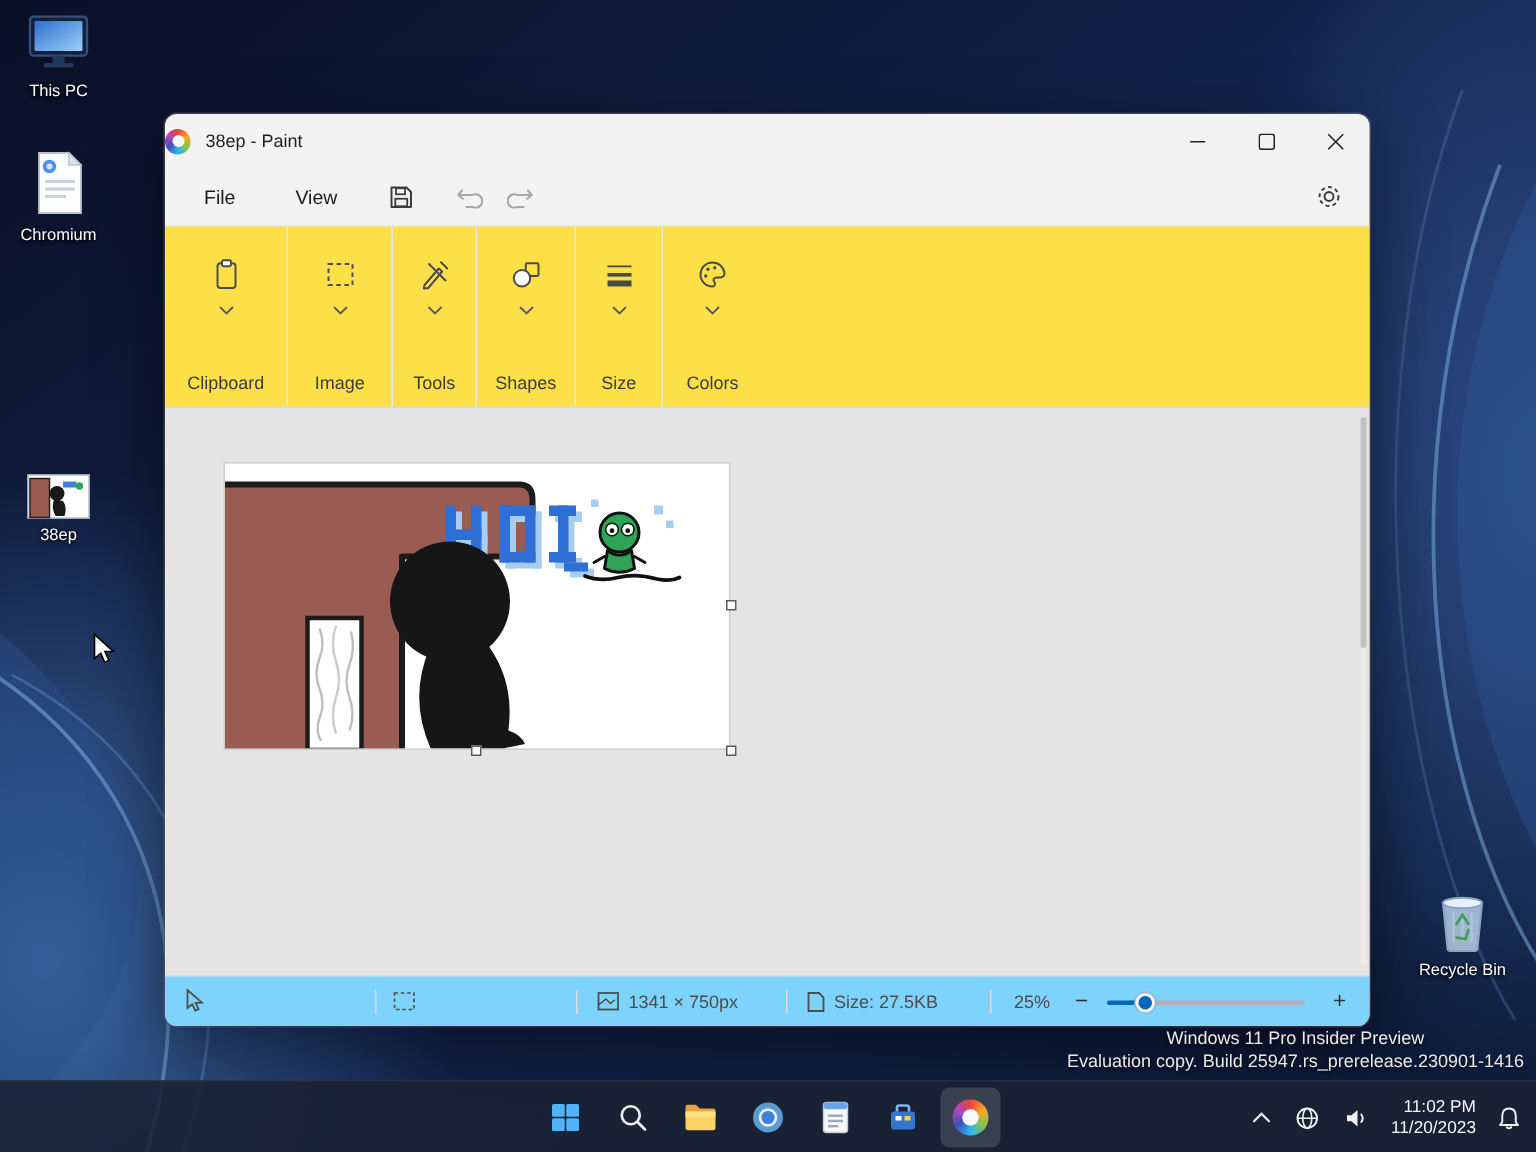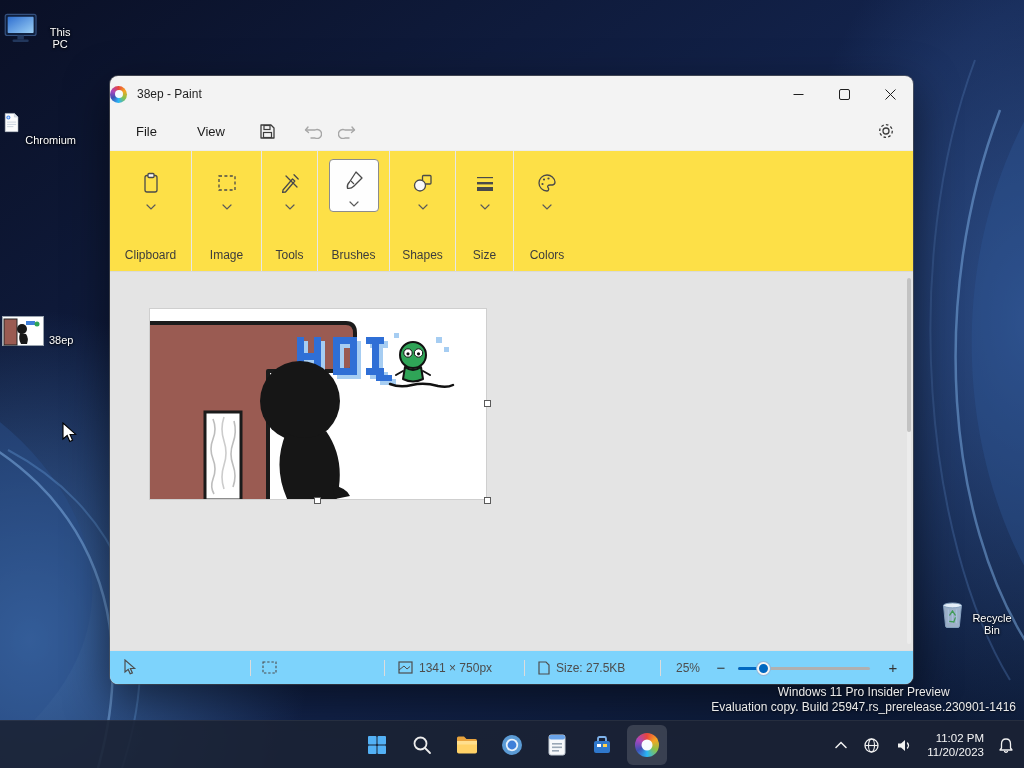--- a/index.html
+++ b/index.html
@@ -2,21 +2,21 @@
 <html><head>
 <meta charset="utf-8">
 <style>
   * { margin:0; padding:0; box-sizing:border-box; }
   html,body { width:1024px; height:768px; overflow:hidden; }
   body { position:relative; font-family:"Liberation Sans", sans-serif; background:#0b1530; }
 
   .wallpaper { position:absolute; inset:0; }
 
   
-  .desktop-icon { position:absolute; width:74px; display:flex; flex-direction:row; align-items:flex-end; gap:5px; cursor:default; }
+  .desktop-icon { position:absolute; width:74px; display:flex; flex-direction:column; align-items:center; gap:5px; cursor:default; }
   .desktop-icon .di-label { color:#fff; font-size:11px; text-align:center; text-shadow:0 1px 3px rgba(0,0,0,.9), 0 0 2px rgba(0,0,0,.8); line-height:1.1; }
 
   
   .mouse-cursor { position:absolute; left:62px; top:422px; z-index:50; }
 
   
   .paint-window { position:absolute; left:110px; top:76px; width:803px; height:608px;
     background:#f3f3f3; border-radius:8px; overflow:hidden;
     box-shadow:0 14px 44px rgba(0,0,0,.5), 0 0 0 1px rgba(120,120,120,.55); z-index:10;
     display:flex; flex-direction:column; }
@@ -254,34 +254,20 @@
           <path d="M5,19 L14.5,8 L16.8,10 L7.5,21 L4.6,21.4 Z" fill="none" stroke="#4a4a4a" stroke-width="1.3" stroke-linejoin="round"></path>
           <path d="M8,5 L19,16 M16,3.8 L20.2,8" fill="none" stroke="#4a4a4a" stroke-width="1.3" stroke-linecap="round"></path>
         </svg>
       </div>
       <svg class="sec-chev" width="10" height="6">
           <use href="#sym-chev"></use>
         </svg>
       <div class="sec-label">Tools</div>
     </div>
 
-    <div class="ribbon-sec" style="width:72px">
-      <div class="sel-box">
-        <div class="sec-icon">
-          <svg width="24" height="24" viewBox="0 0 24 24">
-            <path d="M14,3 L20,9 L12,17 Q9,20 5.5,19.3 Q4.6,15.8 7.5,13 Z" fill="none" stroke="#4a4a4a" stroke-width="1.3" stroke-linejoin="round"></path>
-            <path d="M12,15 L9,12" stroke="#4a4a4a" stroke-width="1.1"></path>
-          </svg>
-        </div>
-        <svg class="sec-chev" width="10" height="6">
-            <use href="#sym-chev"></use>
-          </svg>
-      </div>
-      <div class="sec-label">Brushes</div>
-    </div>
 
     <div class="ribbon-sec" style="width:66px">
       <div class="sec-icon">
         <svg width="24" height="24" viewBox="0 0 24 24">
           <rect x="11.5" y="4.5" width="8.5" height="8.5" rx="1" fill="none" stroke="#4a4a4a" stroke-width="1.3"></rect>
           <circle cx="9" cy="14.5" r="5.5" fill="#f9f9f9" stroke="#4a4a4a" stroke-width="1.3"></circle>
         </svg>
       </div>
       <svg class="sec-chev" width="10" height="6">
           <use href="#sym-chev"></use>

